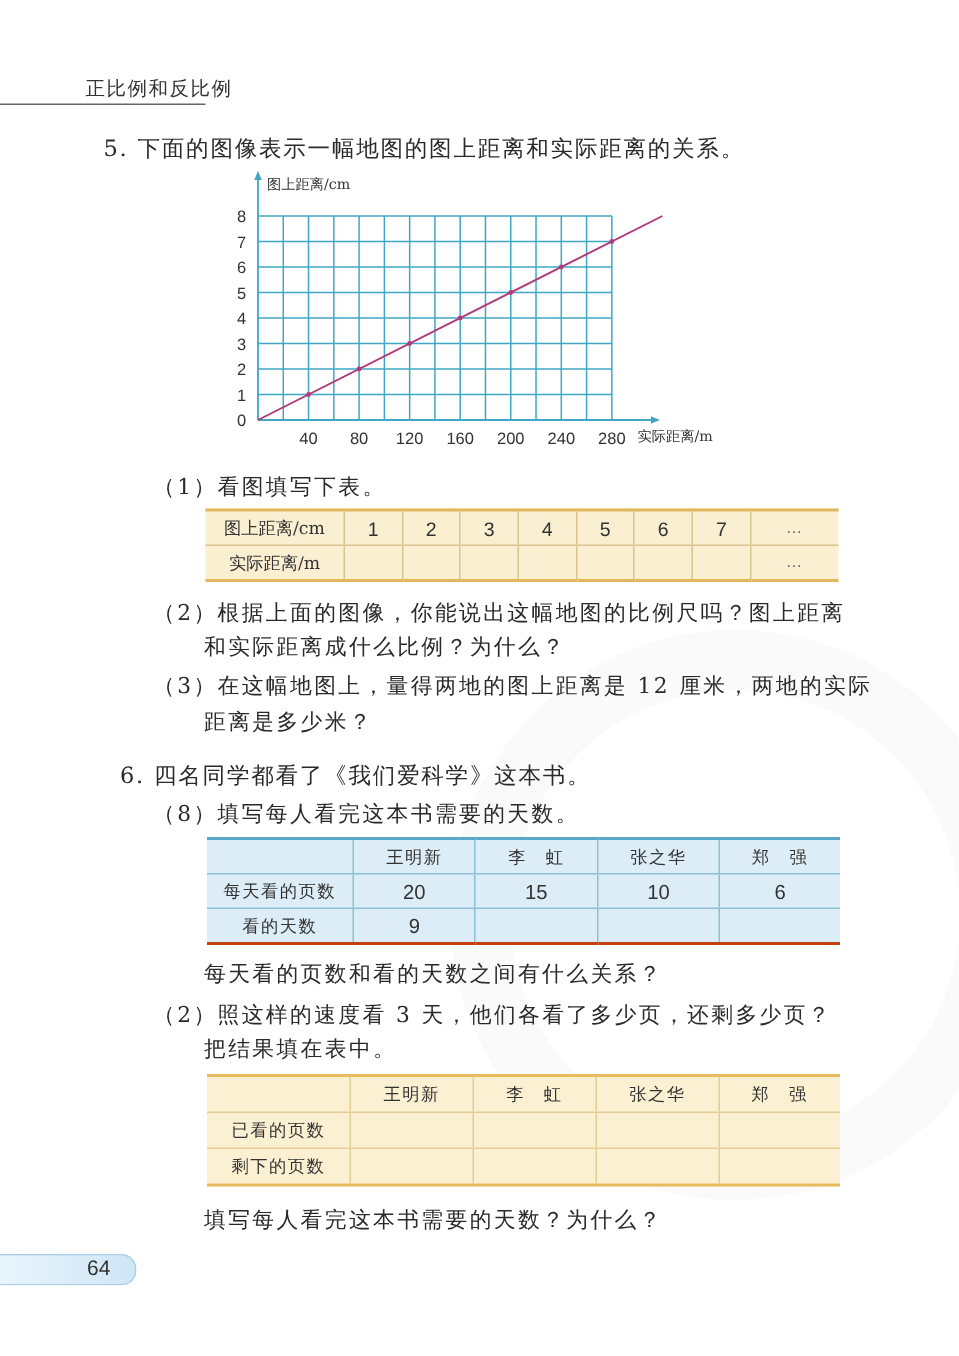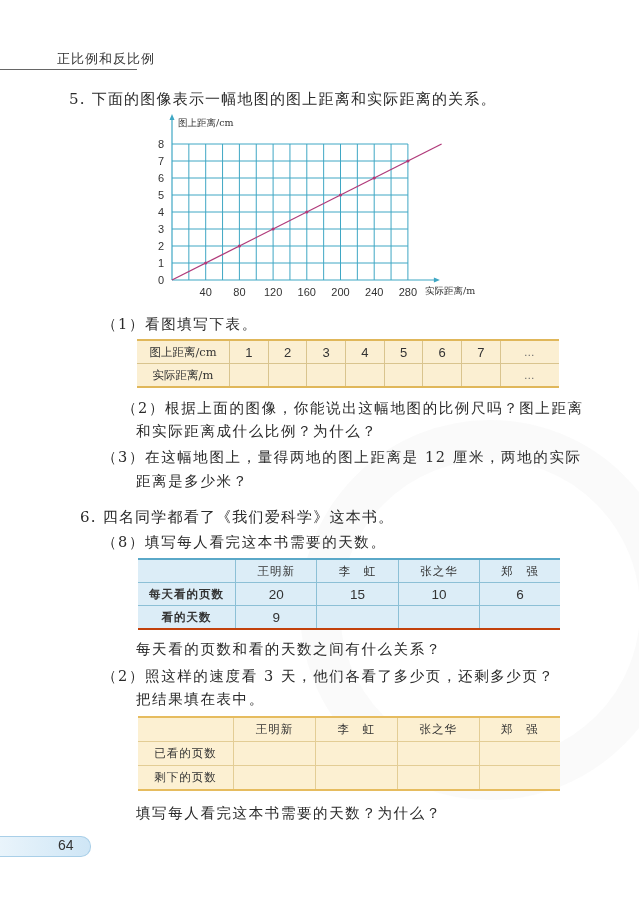--- a/index.html
+++ b/index.html
@@ -20,21 +20,21 @@
   .t1 td { border-left:1px solid #d9c48e; height:22px; text-align:center; font-family:"Liberation Sans", sans-serif; font-size:13px; color:#333; padding:0; }
   .t1 tr:first-child td { border-top:2px solid #e0b75a; border-bottom:1px solid #d9c48e; }
   .t1 tr:last-child td { border-bottom:2px solid #e0b75a; }
   .t1 td:first-child { border-left:none; font-family:"DejaVu Serif", serif; font-size:11.5px; width:92px; }
   .t1 .dots { color:#666; font-size:11px; letter-spacing:1px; }
   .t2 { left:138px; top:558px; width:422px; background:#dcedf7; }
   .t2 td { border-left:1px solid #8cc0d6; height:22px; text-align:center; font-family:"Liberation Sans", sans-serif; font-size:13.5px; color:#333; padding:0; }
   .t2 tr:first-child td { border-top:2px solid #5aa8c8; }
   .t2 tr td { border-bottom:1px solid #8cc0d6; }
   .t2 tr:last-child td { border-bottom:2px solid #c2410c; }
-  .t2 td:first-child { border-left:none; width:97px;font-weight:bold; }
+  .t2 td:first-child { border-left:none; width:97px; }
   .t2 .cn, .t3 .cn { font-family:"DejaVu Serif", serif; font-size:11.5px; letter-spacing:1px; }
   .t3 { left:138px; top:716px; width:422px; background:#fcf0d2; }
   .t3 td { border-left:1px solid #e3cd95; height:23px; text-align:center; padding:0; color:#333; }
   .t3 tr:first-child td { border-top:2px solid #e6bc5f; }
   .t3 tr td { border-bottom:1px solid #e3cd95; }
   .t3 tr:last-child td { border-bottom:2px solid #e6bc5f; }
   .t3 td:first-child { border-left:none; width:95px; }
   .page-tab { left:0; top:836px; width:90px; height:19px; background:linear-gradient(90deg,#e9f4fb,#cfe6f6); border-radius:0 10px 10px 0; border:1px solid #a9cfe8; border-left:none; }
   .page-num { left:58px; top:837px; font-family:"Liberation Sans", sans-serif; font-size:14px; color:#333; }
   .watermark { left:300px; top:420px; width:300px; height:300px; border-radius:50%; border:40px solid #f7f7f7; opacity:0.6; }
@@ -134,21 +134,21 @@
     <td></td>
     <td></td>
     <td></td>
     <td></td>
     <td></td>
     <td class="dots">…</td>
   </tr>
 </tbody>
   </table>
 
-<div class="abs sub" style="left:102px;top:399px;margin-left:20px;">（2）根据上面的图像，你能说出这幅地图的比例尺吗？图上距离</div>
+<div class="abs sub" style="left:102px;top:399px;">（2）根据上面的图像，你能说出这幅地图的比例尺吗？图上距离</div>
 <div class="abs sub" style="left:136px;top:422px;">和实际距离成什么比例？为什么？</div>
 <div class="abs sub" style="left:102px;top:448px;">（3）在这幅地图上，量得两地的图上距离是 12 厘米，两地的实际</div>
 <div class="abs sub" style="left:136px;top:472px;">距离是多少米？</div>
 
 <div class="abs q" style="left:80px;top:508px;">6. 四名同学都看了《我们爱科学》这本书。</div>
 <div class="abs sub" style="left:102px;top:533px;">（8）填写每人看完这本书需要的天数。</div>
 
 <table class="t2">
   <tbody>
       <tr>

